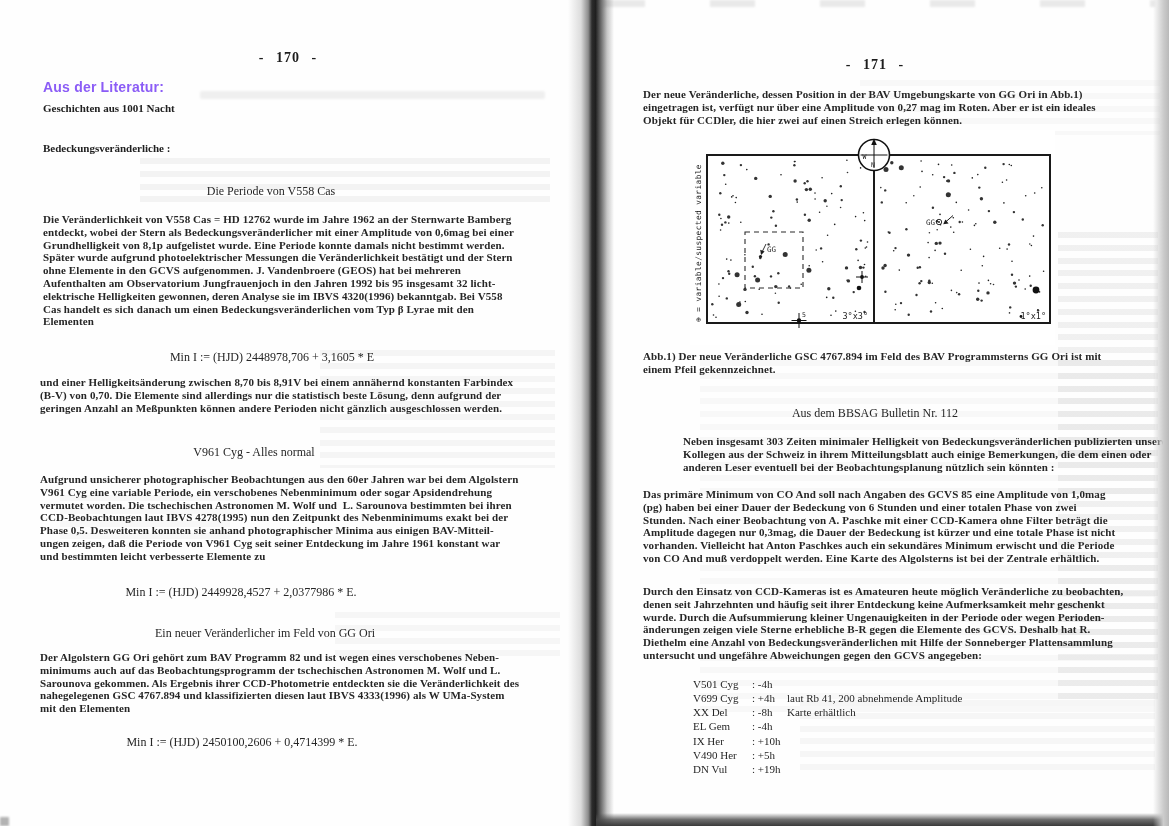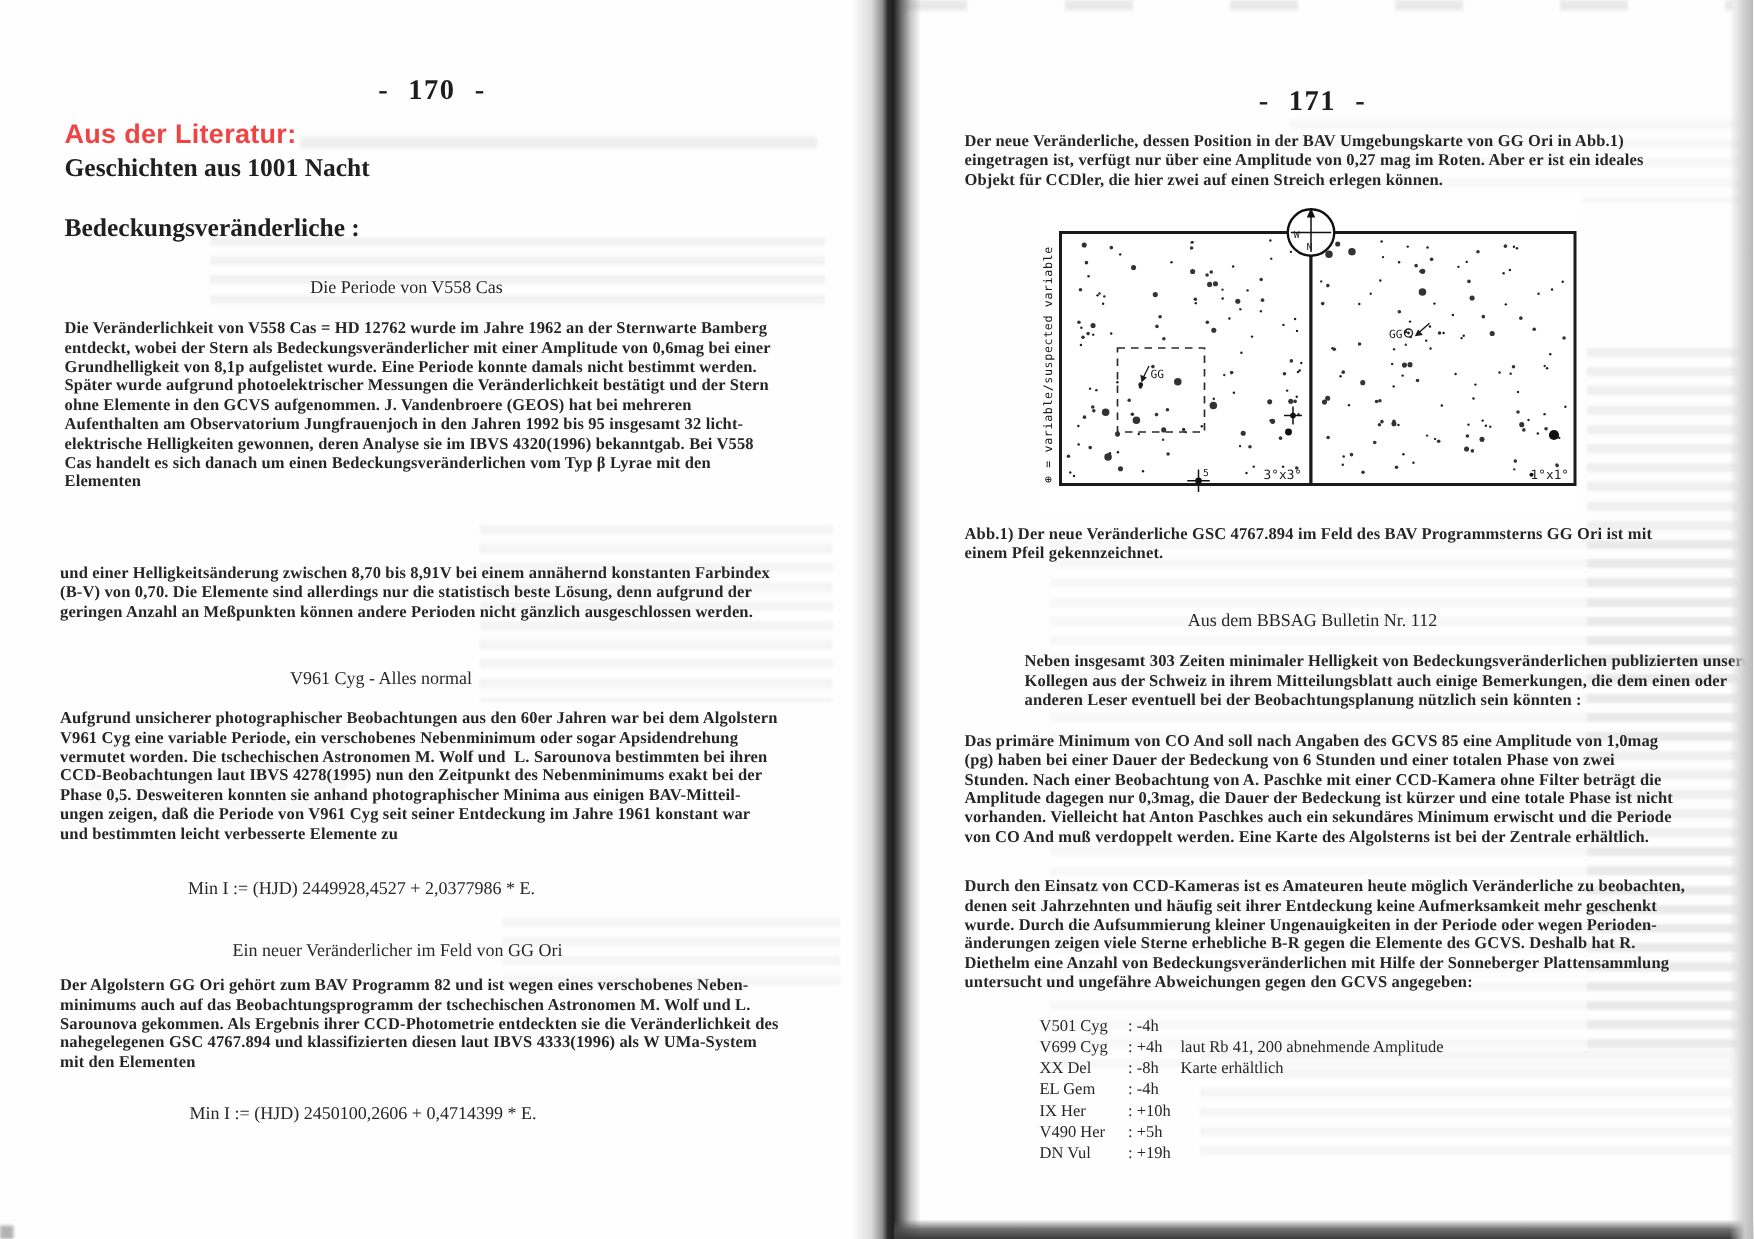--- a/index.html
+++ b/index.html
@@ -1,25 +1,25 @@
 <!DOCTYPE html>
 <html><head>
 <meta charset="utf-8">
 <style>
   html,body{margin:0;padding:0;background:#ffffff;}
   #scan{position:relative;width:1169px;height:826px;background:#fefefe;overflow:hidden;
         font-family:"Liberation Serif",serif;color:#262626;}
   
   .para{position:absolute;white-space:pre;font-size:11px;line-height:12.8px;letter-spacing:.1px;font-weight:bold;}
   .centered{position:absolute;width:510px;text-align:center;font-size:12px;white-space:pre;}
-  .pagenum{position:absolute;width:500px;text-align:center;font-weight:bold;font-size:19px;
+  .pagenum{position:absolute;width:500px;text-align:center;font-weight:bold;font-size:14px;
            letter-spacing:1px;word-spacing:7px;color:#1d1d1d;}
   .h-sans{position:absolute;font-family:"Liberation Sans",sans-serif;font-weight:bold;
-          font-size:18px;color:#ef4444;letter-spacing:.2px;}
-  .h-serif-b{position:absolute;font-weight:bold;font-size:17px;color:#202020;}
+          font-size:14px;color:#8b5cf6;letter-spacing:.2px;}
+  .h-serif-b{position:absolute;font-weight:bold;font-size:11px;color:#202020;}
   
   .dev-row{position:absolute;left:682px;font-size:11px;white-space:pre;}
   .dev-star{display:inline-block;width:59px;}
   .dev-off{display:inline-block;width:35px;}
   
   .ghost{position:absolute;background:repeating-linear-gradient(to bottom,
          rgba(118,118,118,.75) 0px,rgba(118,118,118,.75) 6px,
          rgba(255,255,255,0) 6px,rgba(255,255,255,0) 12.8px);
          filter:blur(.7px);pointer-events:none;}
   .ghostline{position:absolute;height:8px;background:rgba(128,128,128,.8);
@@ -68,20 +68,21 @@
   <div class="para" style="left:43px;top:213px;">Die Veränderlichkeit von V558 Cas = HD 12762 wurde im Jahre 1962 an der Sternwarte Bamberg
 entdeckt, wobei der Stern als Bedeckungsveränderlicher mit einer Amplitude von 0,6mag bei einer
 Grundhelligkeit von 8,1p aufgelistet wurde. Eine Periode konnte damals nicht bestimmt werden.
 Später wurde aufgrund photoelektrischer Messungen die Veränderlichkeit bestätigt und der Stern
 ohne Elemente in den GCVS aufgenommen. J. Vandenbroere (GEOS) hat bei mehreren
 Aufenthalten am Observatorium Jungfrauenjoch in den Jahren 1992 bis 95 insgesamt 32 licht-
 elektrische Helligkeiten gewonnen, deren Analyse sie im IBVS 4320(1996) bekanntgab. Bei V558
 Cas handelt es sich danach um einen Bedeckungsveränderlichen vom Typ β Lyrae mit den
 Elementen</div>
 
+  <div class="centered" style="left:17px;top:350px;">Min I := (HJD) 2448978,706 + 3,1605 * E</div>
 
   <div class="para" style="left:40px;top:376px;">und einer Helligkeitsänderung zwischen 8,70 bis 8,91V bei einem annähernd konstanten Farbindex
 (B-V) von 0,70. Die Elemente sind allerdings nur die statistisch beste Lösung, denn aufgrund der
 geringen Anzahl an Meßpunkten können andere Perioden nicht gänzlich ausgeschlossen werden.</div>
 
   <div class="centered" style="left:-1px;top:445px;">V961 Cyg - Alles normal</div>
 
   <div class="para" style="left:40px;top:473px;">Aufgrund unsicherer photographischer Beobachtungen aus den 60er Jahren war bei dem Algolstern
 V961 Cyg eine variable Periode, ein verschobenes Nebenminimum oder sogar Apsidendrehung
 vermutet worden. Die tschechischen Astronomen M. Wolf und  L. Sarounova bestimmten bei ihren

